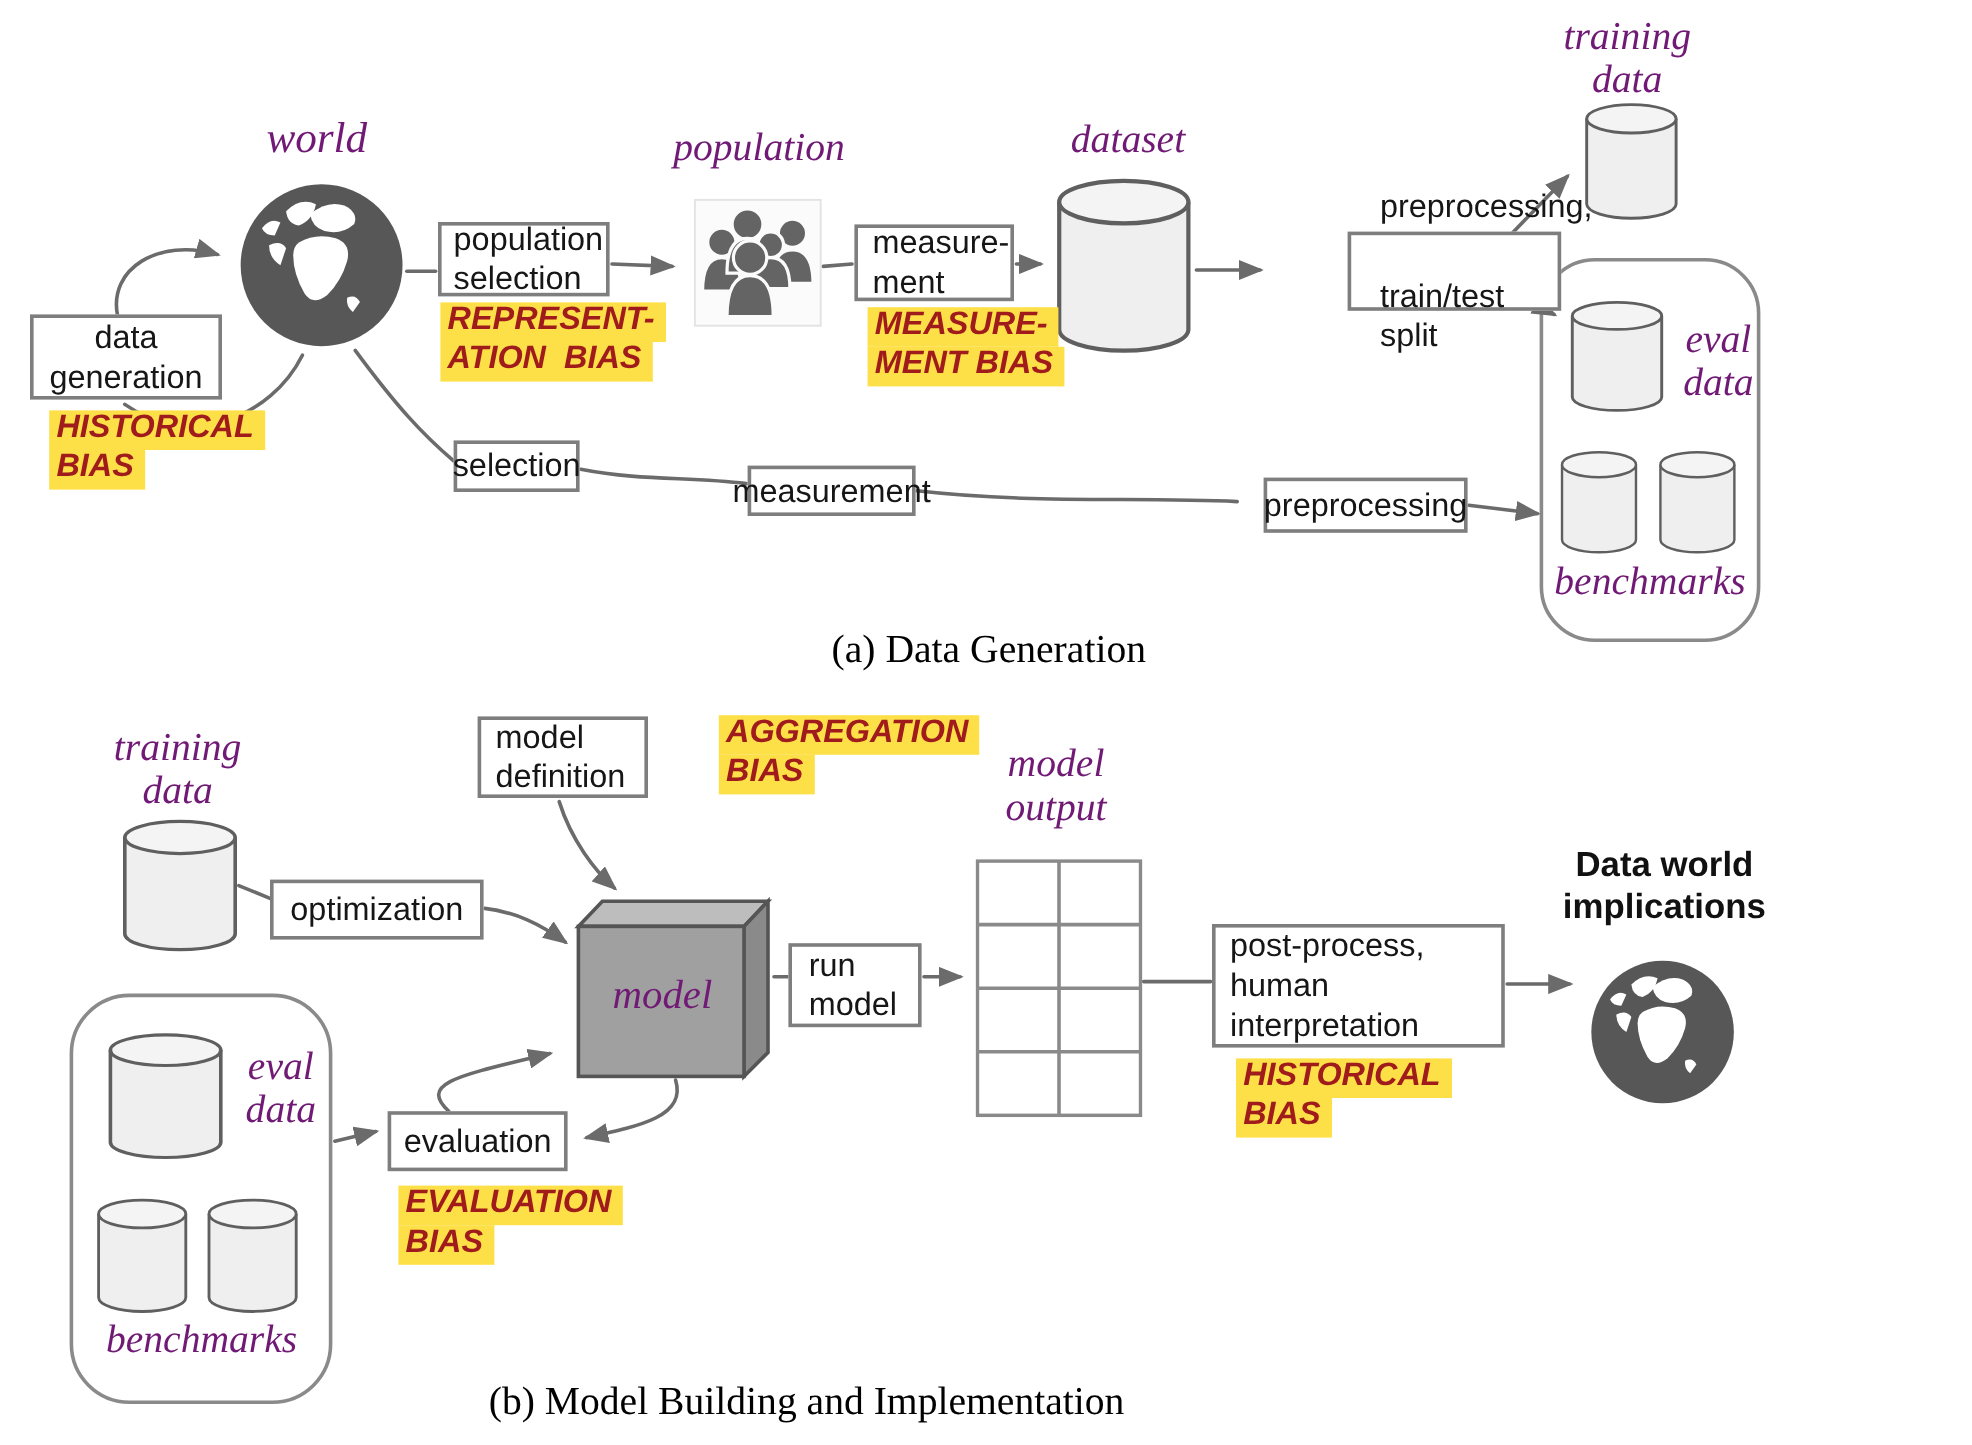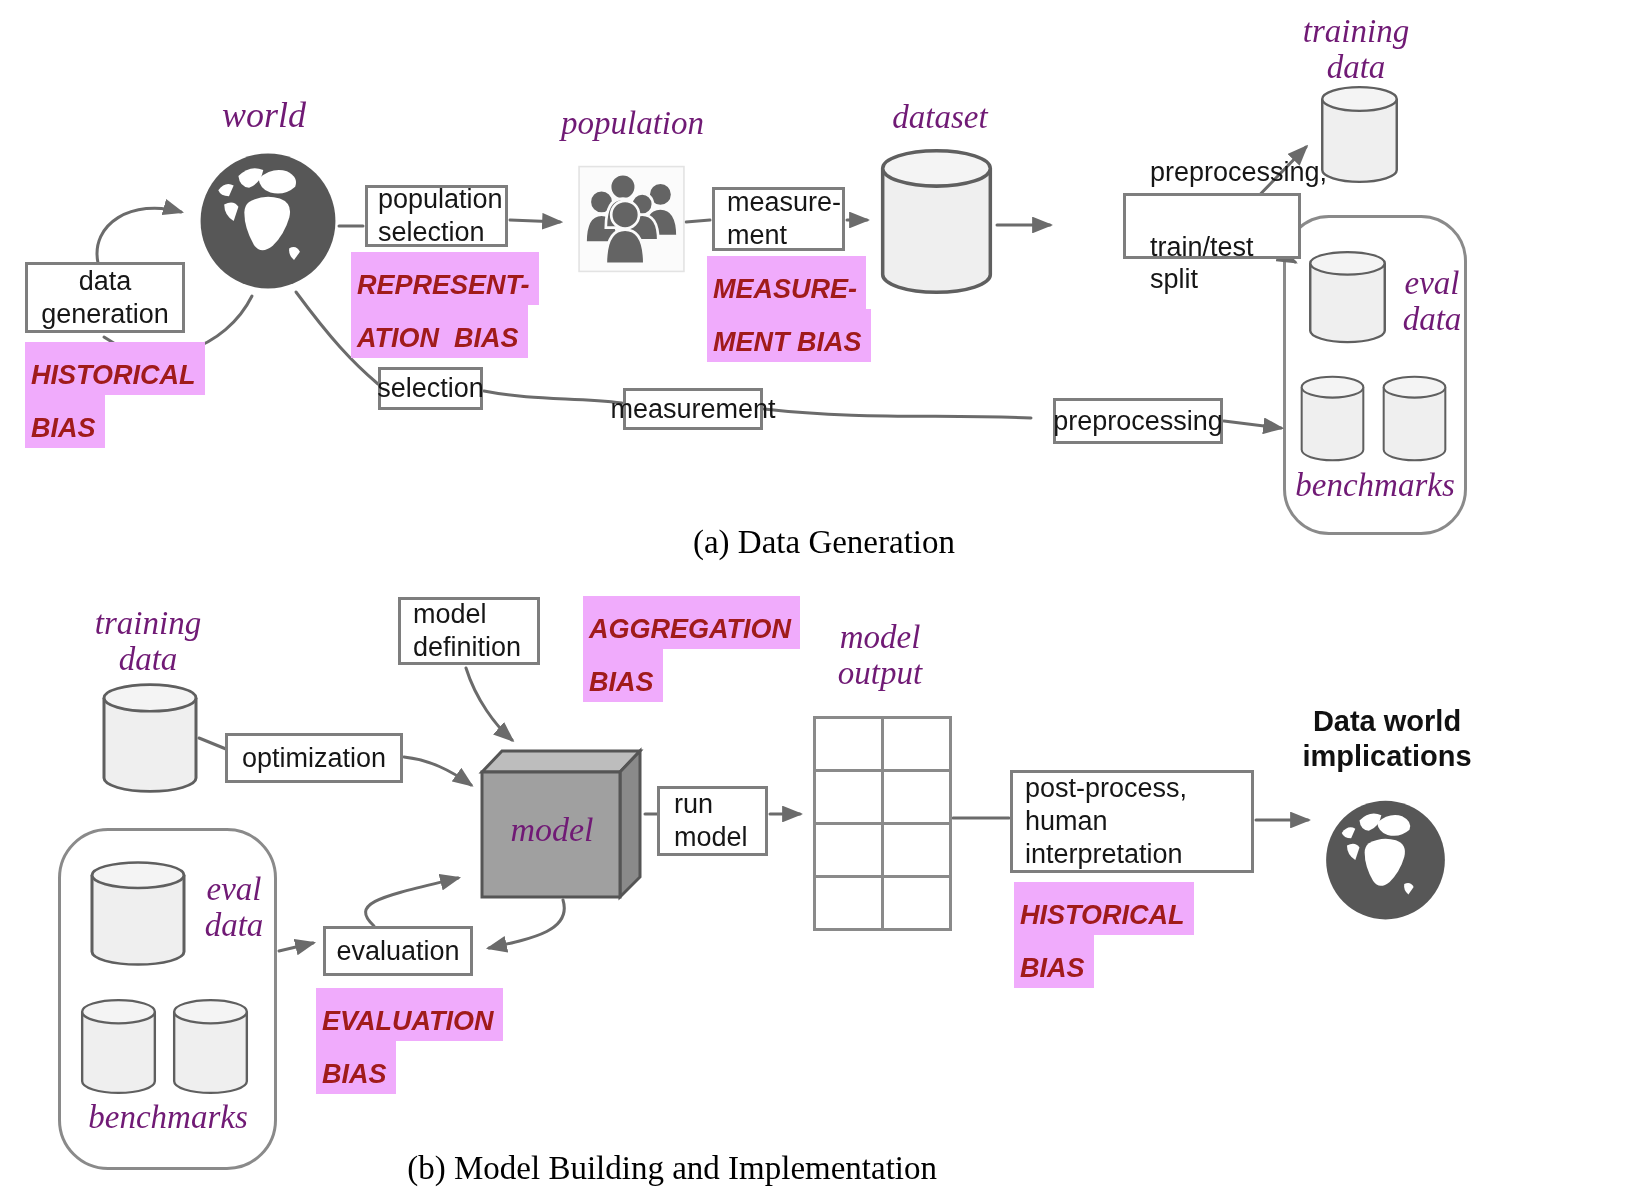--- a/index.html
+++ b/index.html
@@ -13,21 +13,21 @@
        font-family:"Liberation Sans",sans-serif;font-size:27px;color:#161616;
        line-height:1.22;display:flex;flex-direction:column;justify-content:center;box-sizing:border-box;}
   .box.center{align-items:center;text-align:center;}
   .box.left{align-items:flex-start;text-align:left;padding-left:12px;}
 
   .lbl{position:absolute;font-family:"Liberation Serif",serif;font-style:italic;
        font-size:33px;color:#701a75;text-align:center;line-height:1.08;z-index:3;}
 
   .bias{position:absolute;font-family:"Liberation Sans",sans-serif;font-weight:bold;font-style:italic;
         font-size:27px;color:#a01b1b;line-height:1.0;z-index:4;}
-  .bias span{display:table;background:#f0abfc;padding:20px 9px 6px 6px;white-space:nowrap;}
+  .bias span{display:table;background:#fde047;padding:0 9px 6px 6px;white-space:nowrap;margin-left:16px;}
 
   .caption{position:absolute;font-family:"Liberation Serif",serif;font-size:33px;color:#000;
            text-align:right;z-index:3;}
 
   .boldlbl{position:absolute;font-family:"Liberation Sans",sans-serif;font-weight:bold;font-size:29px;
            color:#111;text-align:center;line-height:1.2;z-index:3;}
 
   .icon{position:absolute;z-index:3;}
   .cyl{position:absolute;z-index:3;}
 </style>

